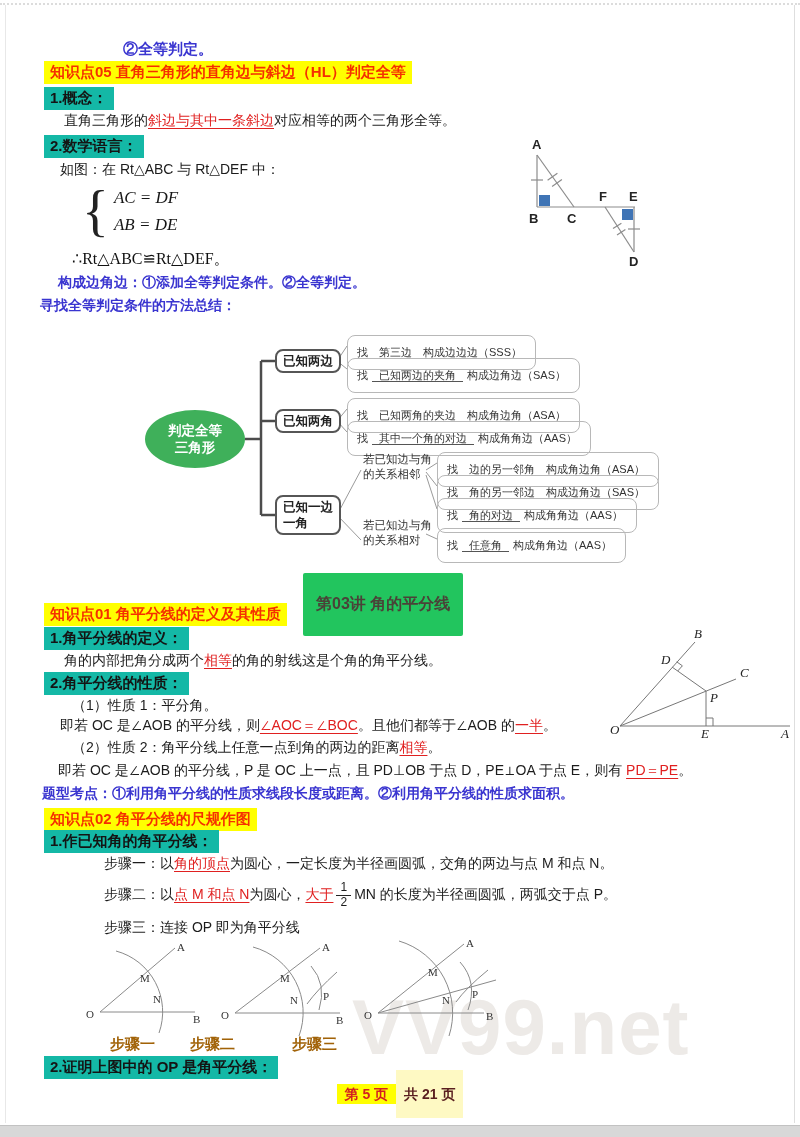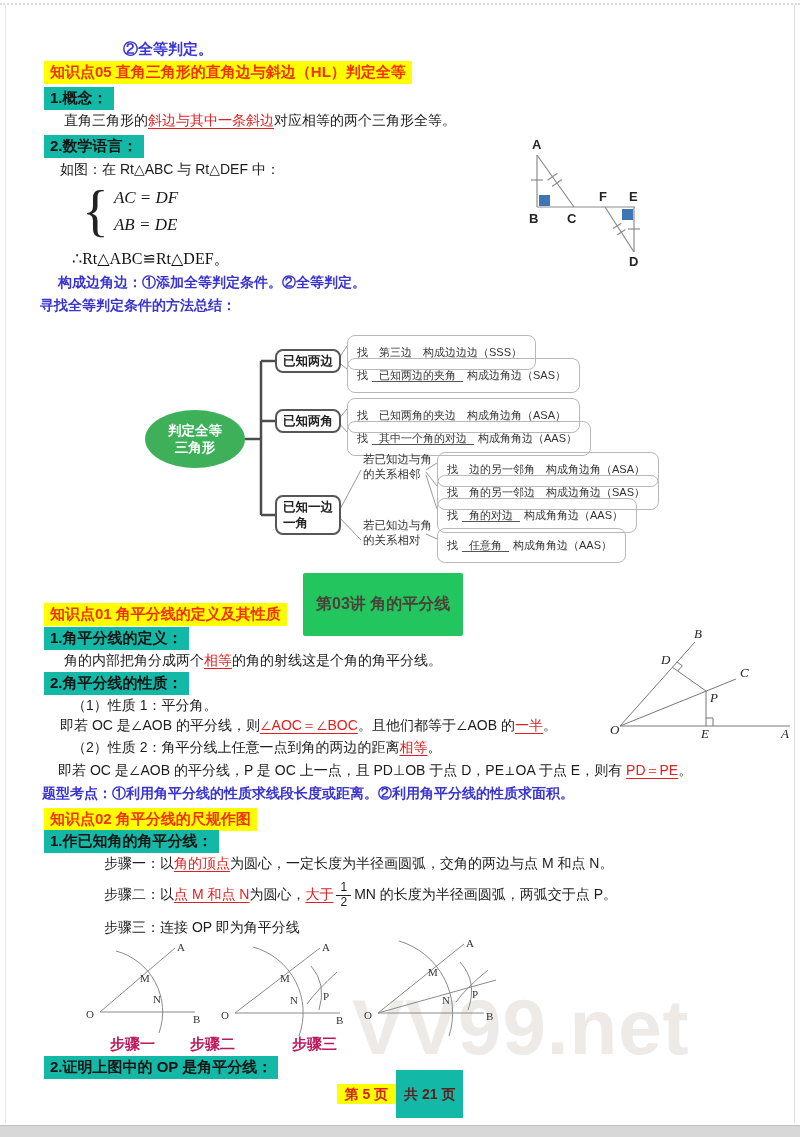--- a/index.html
+++ b/index.html
@@ -30,25 +30,25 @@
   .mm-row{position:absolute;border:1px solid #b8b8b8;border-radius:8px;font-size:11px;color:#333;
     padding:9px 9px;white-space:nowrap;background:transparent;}
   .mm-row span{margin-right:4px;}
   .mm-blank{border-bottom:1px solid #555;padding:0 7px;color:#333;}
   .mm-sub{position:absolute;font-size:11.5px;color:#333;line-height:15px;white-space:nowrap;}
   
   .step-line{display:flex;align-items:center;font-size:14px;color:#1c1c1c;}
   .frac{display:inline-flex;flex-direction:column;align-items:center;font-size:12px;color:#1c1c1c;
     line-height:1.15;margin:0 3px;}
   .frac .num{border-bottom:1px solid #222;padding:0 4px;}
-  .caption{font-weight:bold;font-size:15px;color:#be185d;}
+  .caption{font-weight:bold;font-size:15px;color:#a16207;}
   
   .footer{position:absolute;top:1086px;left:0;width:100%;text-align:center;font-size:14px;font-weight:bold;}
   .pg-yellow{background:#ffff00;color:#d42020;padding:2px 8px;}
-  .pg-green{background:#14b8a6;color:#5a1f1f;padding:16px 8px;}
+  .pg-green{background:#fef9c3;color:#5a1f1f;padding:16px 8px;}
   .watermark{position:absolute;left:352px;top:982px;font-size:78px;font-weight:bold;color:#edeae7;
     letter-spacing:1px;z-index:0;}
   
   .edge-top{position:absolute;top:3px;left:0;width:100%;border-top:2px dotted #dcdcdc;}
   .edge-bottom{position:absolute;bottom:0;left:0;width:100%;height:11px;background:#d8d8d8;border-top:1px solid #c2c2c2;}
   .edge-left{position:absolute;top:5px;left:5px;width:1px;height:1118px;background:#e8e8e8;}
   .edge-right{position:absolute;top:5px;right:5px;width:1px;height:1118px;background:#dedede;}
   
   .fig-label{font-family:"Liberation Sans",sans-serif;font-weight:bold;font-size:13px;fill:#242424;}
   .fig-serif{font-family:"Liberation Serif",serif;font-style:italic;font-size:13px;fill:#242424;}

